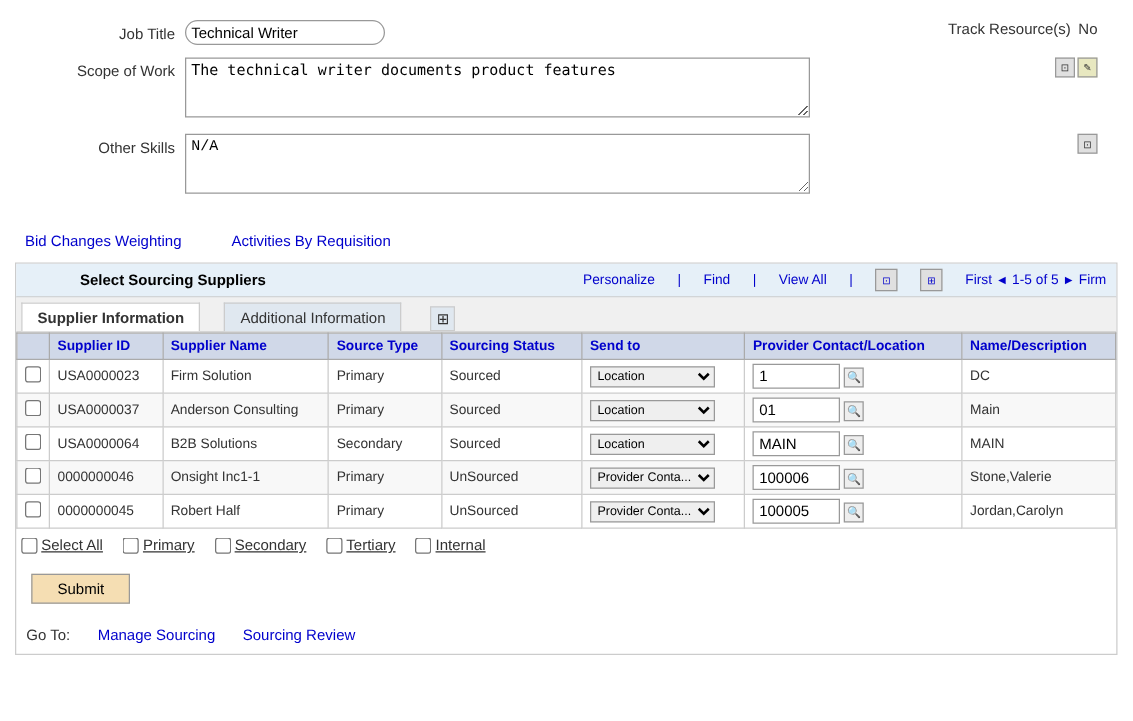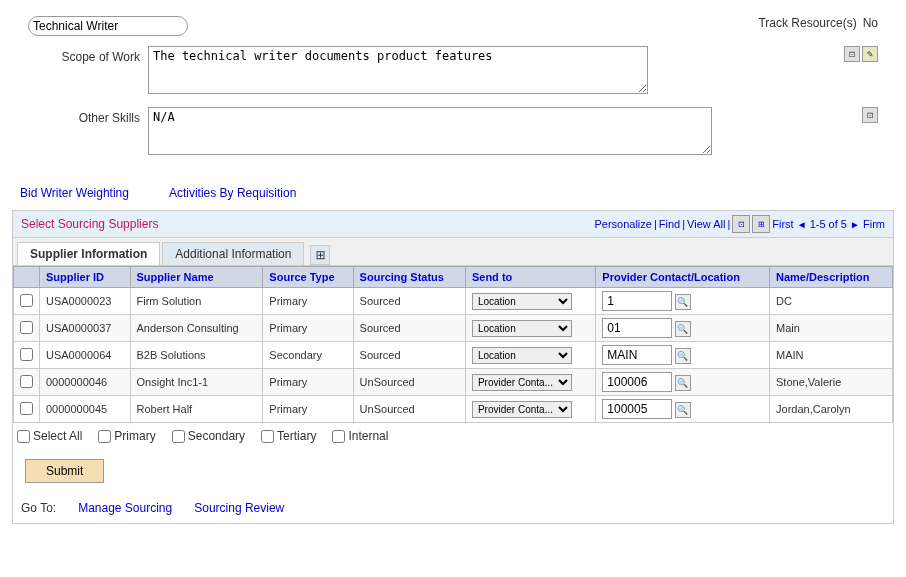--- a/index.html
+++ b/index.html
@@ -16,40 +16,40 @@
     
     .track-resource { display: flex; align-items: center; gap: 6px; }
     
     .save-btn { background: #f5deb3; border: 1px solid #999; padding: 4px 16px; cursor: pointer; font-size: 12px; margin: 8px 0; }
     
     .links-row { display: flex; gap: 40px; margin: 6px 0; }
     .link { color: #00c; text-decoration: none; cursor: pointer; }
     
     .panel { border: 1px solid #ccc; margin-top: 4px; }
     .panel-header { background: #e6f0f8; padding: 4px 8px; display: flex; align-items: center; justify-content: space-between; border-bottom: 1px solid #ccc; }
-    .panel-title { color: #be185d; font-weight: normal; font-size: 12px; }
-    .panel-controls { display: flex; align-items: center; gap: 2px; font-size: 11px; }
+    .panel-title { color: #000000; font-weight: bold; font-size: 12px; margin-left: 43px; }
+    .panel-controls { display: flex; align-items: center; gap: 18px; font-size: 11px; }
     .panel-controls span { color: #00c; cursor: pointer; }
     .pagination { font-size: 11px; }
     .tab { padding: 4px 12px; border: 1px solid #ccc; border-bottom: none; cursor: pointer; background: #e0e8f0; font-size: 12px; margin-right: 2px; }
     .tab.active { background: #fff; font-weight: bold; }
     .tab-icon { width: 20px; height: 20px; border: 1px solid #ccc; background: #e0e8f0; display: inline-flex; align-items: center; justify-content: center; cursor: pointer; margin-left: 4px; align-self: flex-end; }
     
     table.suppliers { width: 100%; border-collapse: collapse; font-size: 11px; }
     table.suppliers th { background: #d0d8e8; padding: 4px 6px; text-align: left; border: 1px solid #aaa; font-weight: bold; color: #00c; }
     table.suppliers td { padding: 3px 6px; border: 1px solid #ccc; vertical-align: middle; }
     table.suppliers tr:nth-child(even) td { background: #f8f8f8; }
     
     .checkbox-cell { width: 20px; text-align: center; }
     
     select.send-to { width: 100px; font-size: 10px; border: 1px solid #999; padding: 1px; }
     .location-input { width: 70px; font-size: 11px; border: 1px solid #999; padding: 1px 2px; }
     .search-btn { width: 16px; height: 16px; border: 1px solid #999; background: #eee; cursor: pointer; display: inline-flex; align-items: center; justify-content: center; font-size: 9px; }
     
-    .footer-checkboxes { display: flex; gap: 16px; align-items: center; margin: 6px 4px; font-size: 12px; }
+    .footer-checkboxes { display: flex; gap: 16px; align-items: center; margin: 6px 4px; font-size: 12px; text-decoration: underline; }
     .footer-checkboxes label { display: flex; align-items: center; gap: 3px; cursor: pointer; }
     
     .submit-btn { background: #f5deb3; border: 1px solid #999; padding: 4px 20px; cursor: pointer; font-size: 12px; margin: 6px 4px; }
     
     .goto-row { display: flex; gap: 22px; align-items: center; margin: 4px 0; font-size: 12px; }
     
     .nav-arrow { font-size: 10px; }
     
     .scope-container { position: relative; }
     .scope-icons { position: absolute; top: 0; right: 0; display: flex; gap: 2px; }
@@ -58,20 +58,21 @@
     .top-form { padding: 8px 16px; }
   </style>
 </head>
 <body>
 
 <div class="page-container">
 
   <div class="top-form">
 
     <div class="form-row">
+      <div class="form-label">Job Title</div>
       <div class="form-control">
         <input type="text" style="width: 160px; border-radius: 10px;" value="Technical Writer">
       </div>
       <div class="track-resource">
         <span>Track Resource(s)</span>
         <span>No</span>
       </div>
     </div>
 
     <div class="form-row">
@@ -81,31 +82,31 @@
         <div class="scope-icons">
           <span class="icon-box">⊡</span>
           <span class="icon-box" style="background:#e8e8c0;">✎</span>
         </div>
       </div>
     </div>
 
     <div class="form-row">
       <div class="form-label">Other Skills</div>
       <div class="form-control scope-container">
-        <textarea rows="3" style="width: 564px;">N/A</textarea>
+        <textarea rows="3" style="width: 500px; font-family: Liberation Mono, monospace;">N/A</textarea>
         <div class="scope-icons">
           <span class="icon-box">⊡</span>
         </div>
       </div>
     </div>
   </div>
 
 
   <div class="links-row" style="padding: 4px 8px;">
-    <a class="link">Bid Writer Weighting</a>
+    <a class="link">Bid Changes Weighting</a>
     <a class="link">Activities By Requisition</a>
   </div>
 
   <div class="panel">
 
     <div class="panel-header">
       <span class="panel-title">Select Sourcing Suppliers</span>
       <div class="panel-controls">
         <span class="link">Personalize</span>
         <span>|</span>
@@ -118,21 +119,21 @@
         <span class="pagination">
           <span class="link">First</span>
           <span class="link nav-arrow">◄</span>
           <span>1-5 of 5</span>
           <span class="link nav-arrow">►</span>
           <span class="link">Firm</span>
         </span>
       </div>
     </div>
 
-    <div style="display:flex; align-items:flex-end; padding: 4px 4px 0 4px; background:#f0f0f0; border-bottom:1px solid #ccc;">
+    <div style="display:flex; align-items:flex-end; padding: 4px 4px 0 4px; background:#f0f0f0; border-bottom:1px solid #ccc;gap:17px;">
       <div class="tab active">Supplier Information</div>
       <div class="tab">Additional Information</div>
       <div class="tab-icon">⊞</div>
     </div>
 
     <table class="suppliers">
       <thead>
         <tr>
           <th class="checkbox-cell"></th>
           <th>Supplier ID</th>

